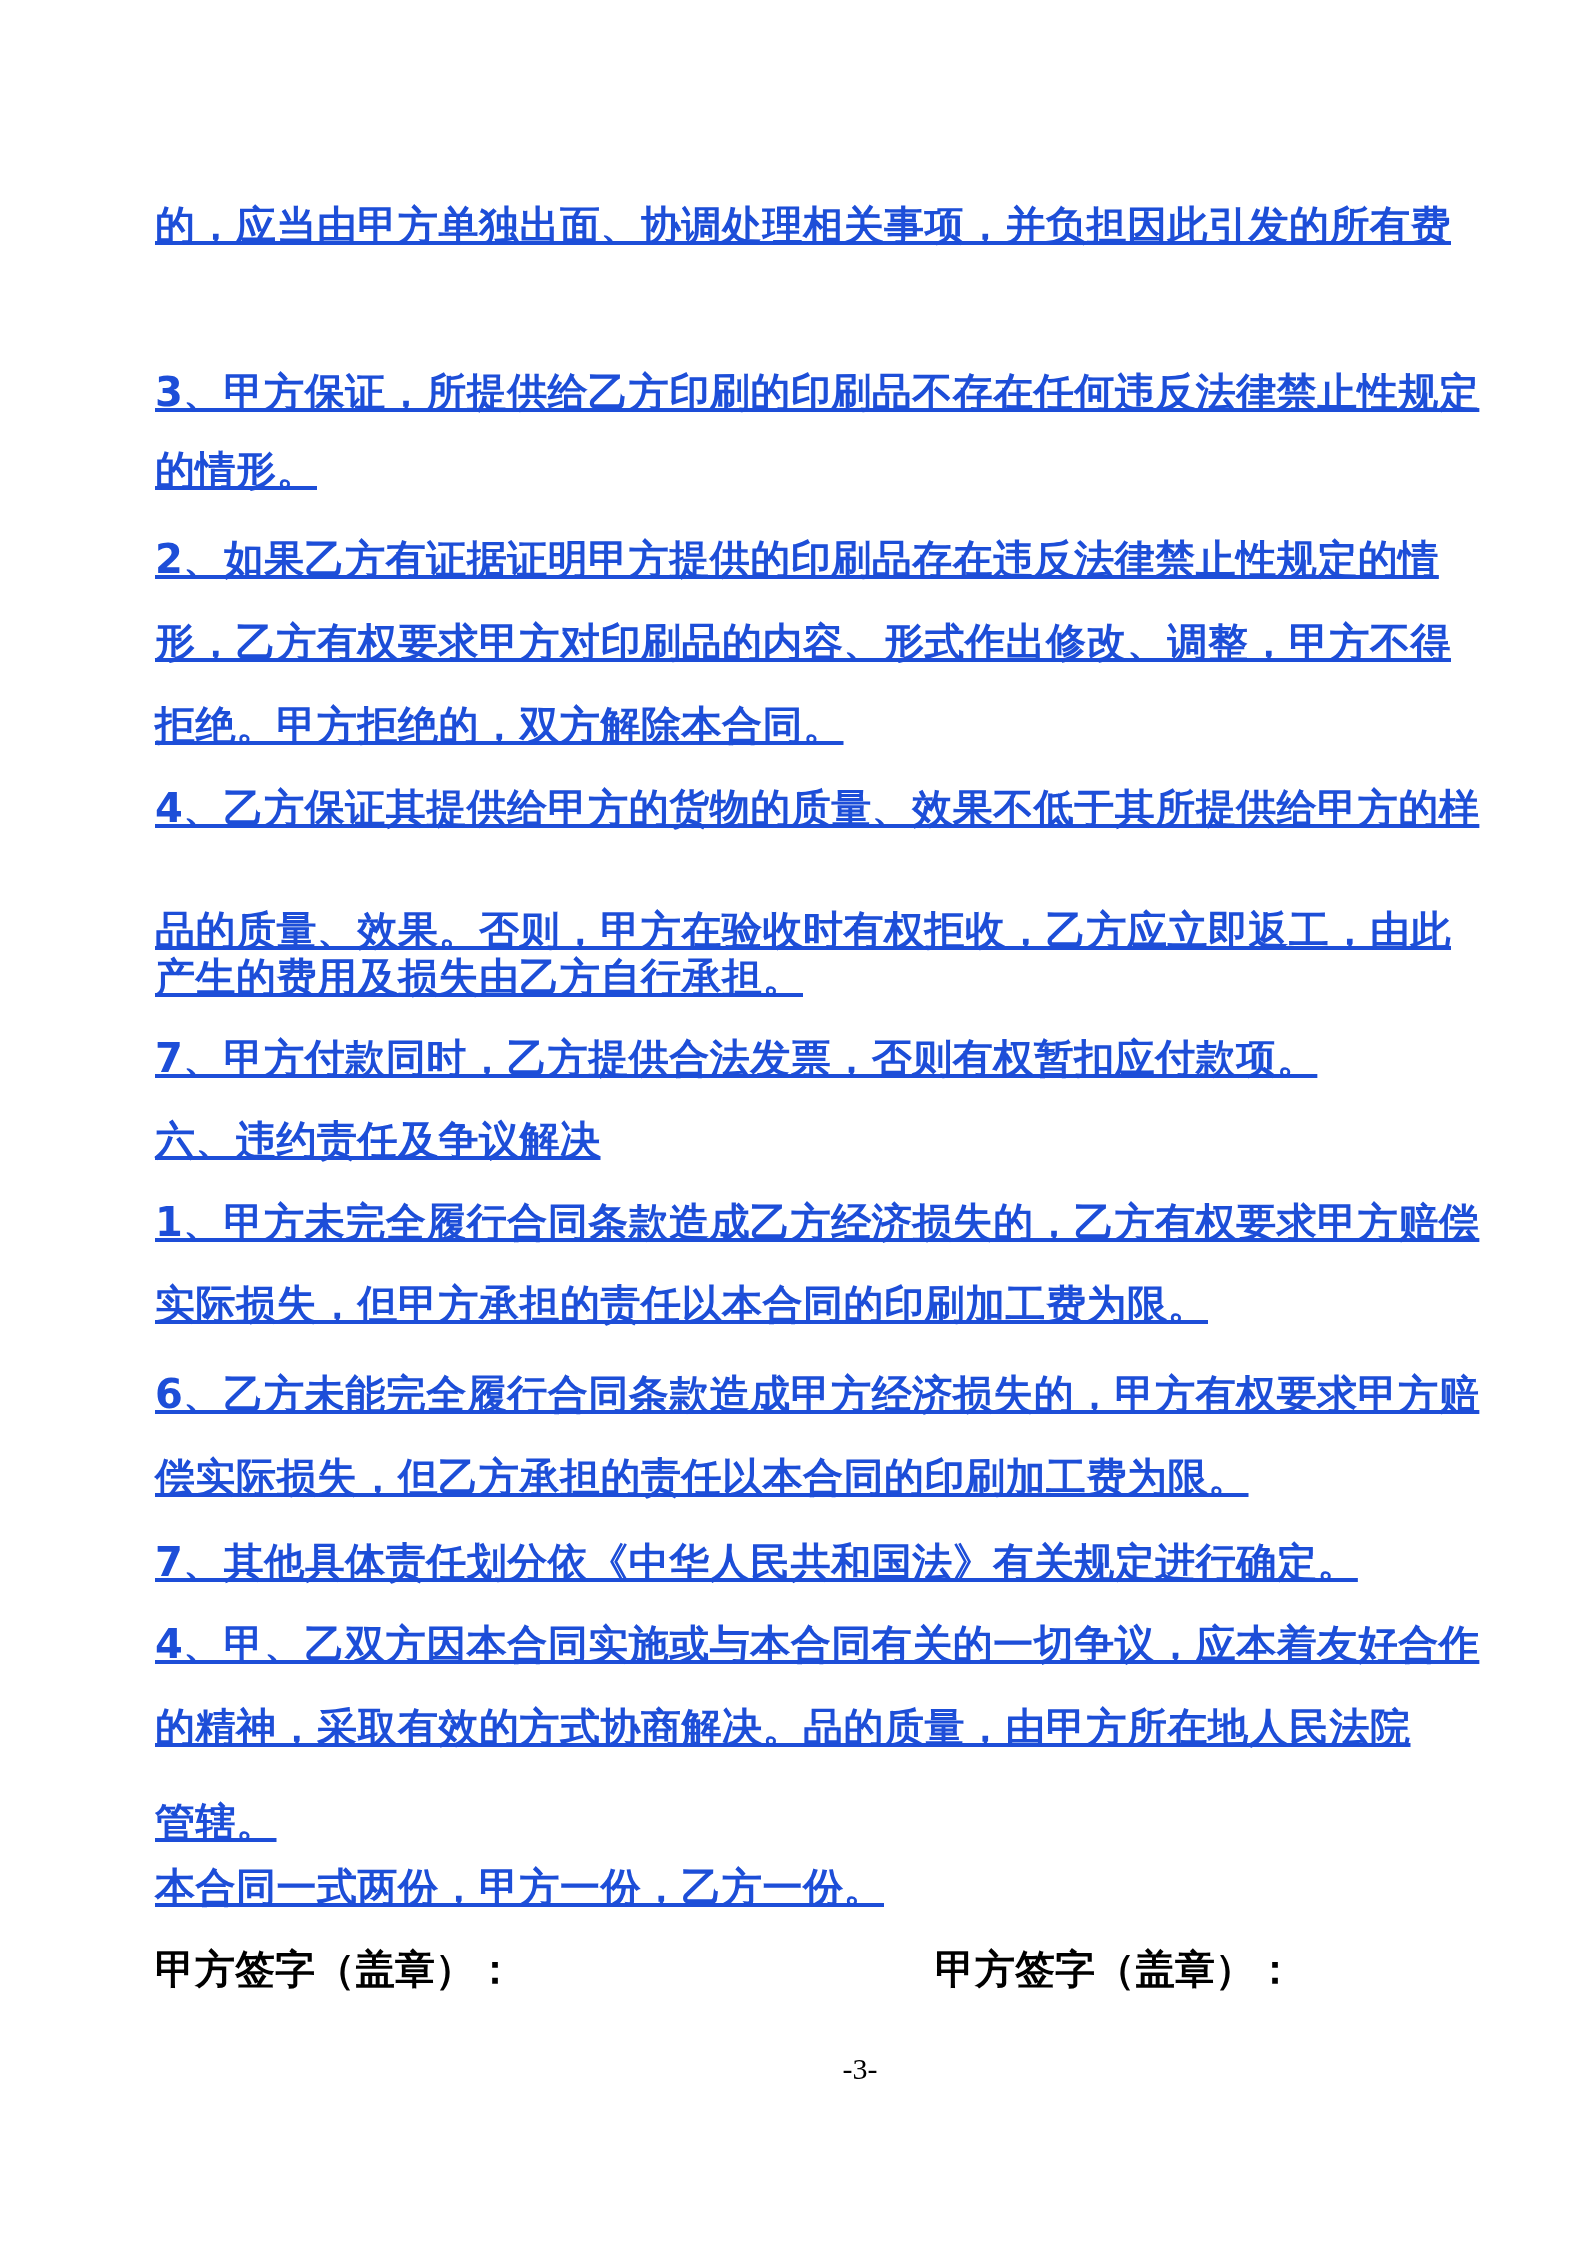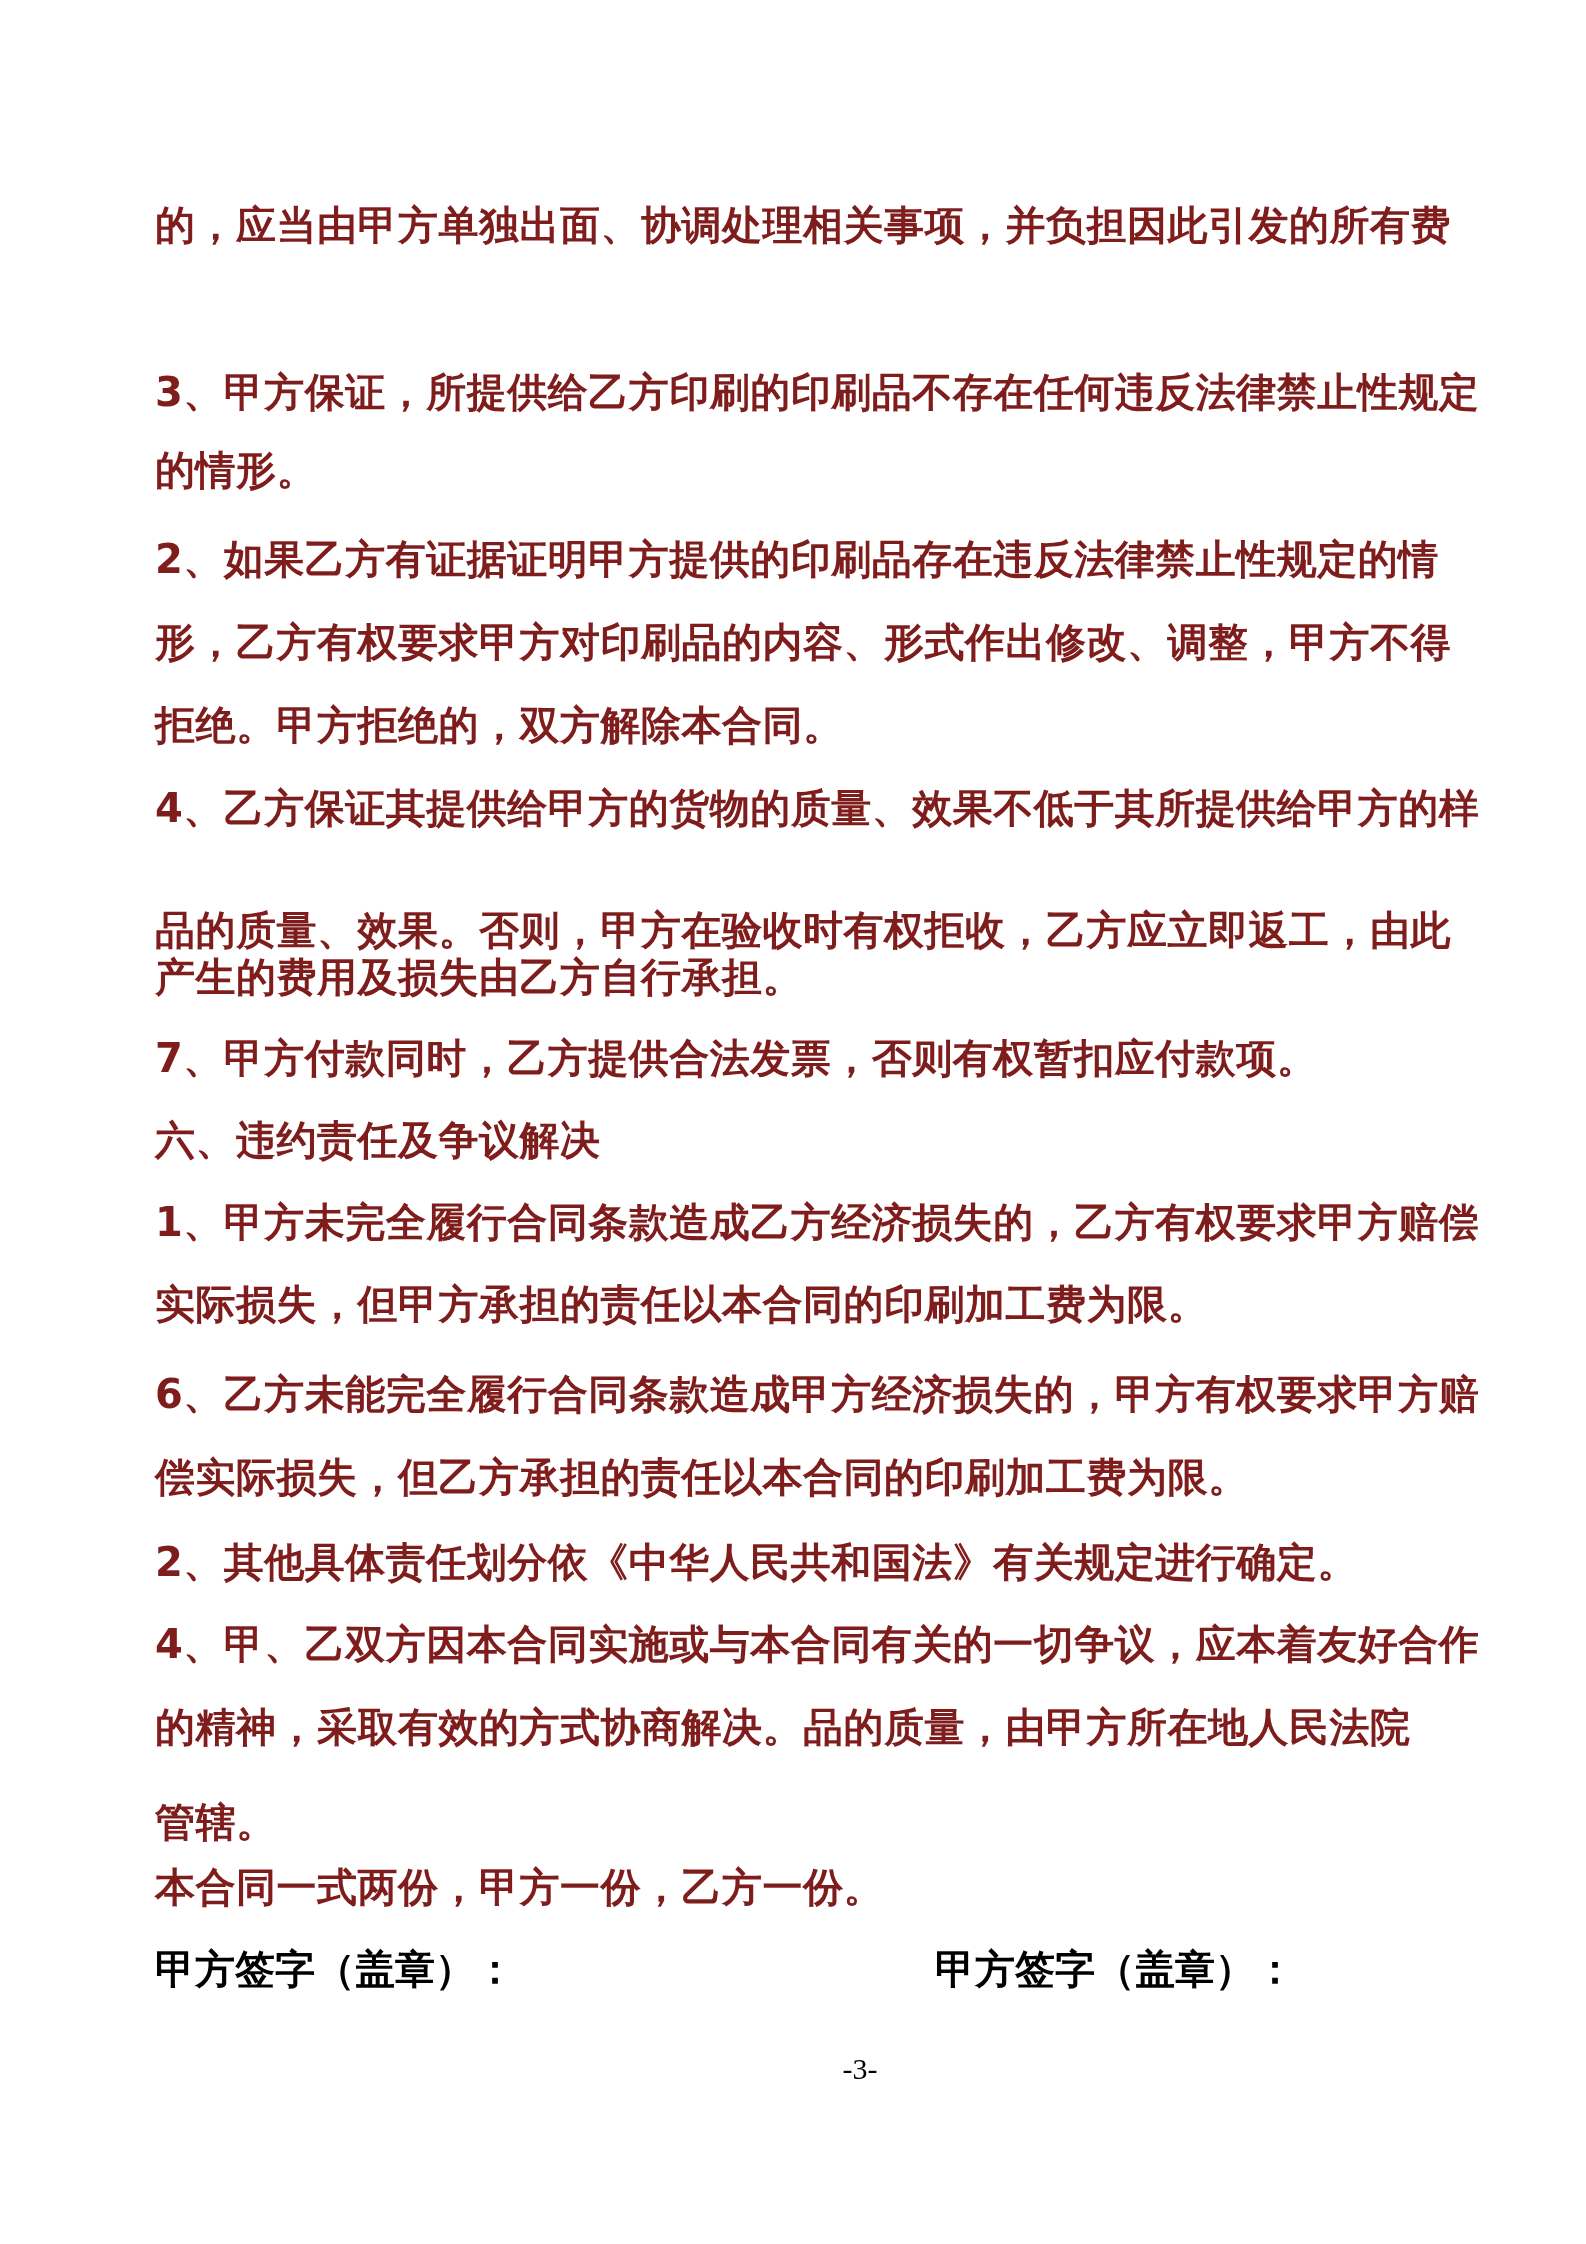--- a/index.html
+++ b/index.html
@@ -21,21 +21,22 @@
     background: #ffffff;
   }
   .line {
     position: absolute;
     left: 155px;
     font-size: 40px;
     line-height: 44px;
     font-weight: bold;
     letter-spacing: 0.5px;
     white-space: nowrap;
-    color: #7f1d1d;
+    color: #1d4ed8;
+    text-decoration: underline;
   }
   .sig-left {
     position: absolute;
     left: 155px;
     top: 1947px;
     font-size: 40px;
     line-height: 44px;
     font-weight: bold;
     white-space: nowrap;
   }
@@ -72,21 +73,21 @@
   <div class="line" style="top:703px">拒绝。甲方拒绝的，双方解除本合同。</div>
   <div class="line" style="top:786px">4、乙方保证其提供给甲方的货物的质量、效果不低于其所提供给甲方的样</div>
   <div class="line" style="top:908px">品的质量、效果。否则，甲方在验收时有权拒收，乙方应立即返工，由此</div>
   <div class="line" style="top:955px">产生的费用及损失由乙方自行承担。</div>
   <div class="line" style="top:1036px">7、甲方付款同时，乙方提供合法发票，否则有权暂扣应付款项。</div>
   <div class="line" style="top:1118px">六、违约责任及争议解决</div>
   <div class="line" style="top:1200px">1、甲方未完全履行合同条款造成乙方经济损失的，乙方有权要求甲方赔偿</div>
   <div class="line" style="top:1282px">实际损失，但甲方承担的责任以本合同的印刷加工费为限。</div>
   <div class="line" style="top:1372px">6、乙方未能完全履行合同条款造成甲方经济损失的，甲方有权要求甲方赔</div>
   <div class="line" style="top:1455px">偿实际损失，但乙方承担的责任以本合同的印刷加工费为限。</div>
-  <div class="line" style="top:1540px">2、其他具体责任划分依《中华人民共和国法》有关规定进行确定。</div>
+  <div class="line" style="top:1540px">7、其他具体责任划分依《中华人民共和国法》有关规定进行确定。</div>
   <div class="line" style="top:1622px">4、甲、乙双方因本合同实施或与本合同有关的一切争议，应本着友好合作</div>
   <div class="line" style="top:1705px">的精神，采取有效的方式协商解决。品的质量，由甲方所在地人民法院</div>
   <div class="line" style="top:1800px">管辖。</div>
   <div class="line" style="top:1865px">本合同一式两份，甲方一份，乙方一份。</div>
 
   <div class="sig-left">甲方签字（盖章）：</div>
   <div class="sig-right">甲方签字（盖章）：</div>
 
   <div class="page-number">-3-</div>
 

